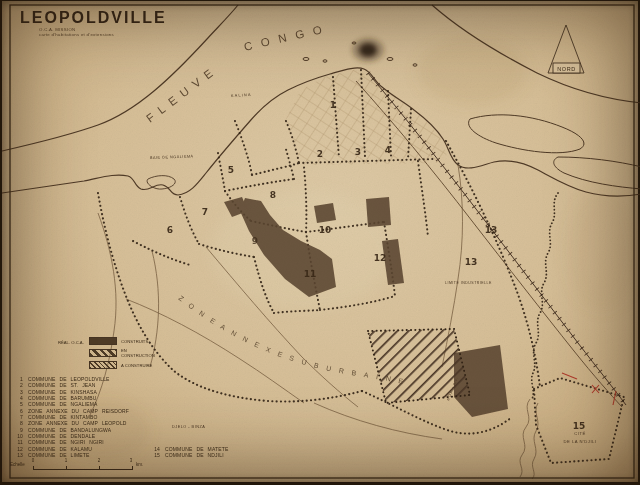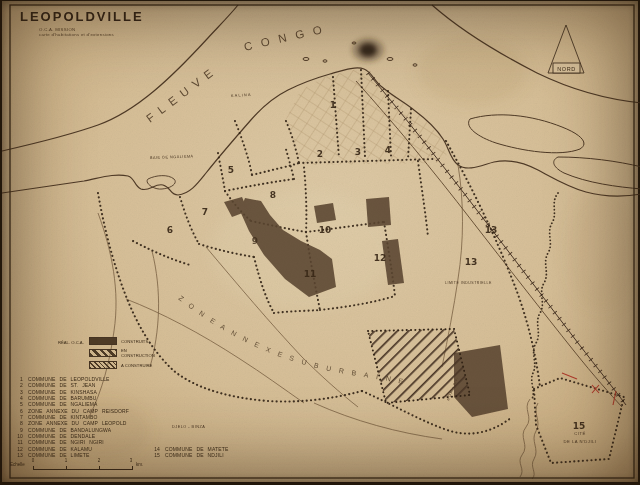--- a/index.html
+++ b/index.html
@@ -4,21 +4,21 @@
 <style>
   html,body{margin:0;padding:0;background:#15100a;}
   .stage{position:relative;width:640px;height:485px;overflow:hidden;
          background:#1c140c;font-family:"Liberation Sans",sans-serif;}
   .sheet{position:absolute;left:2px;top:1px;width:636px;height:481px;
          background:radial-gradient(ellipse at 52% 42%, #ddc9a5 0%, #d6be96 52%, #c8ab7e 85%, #ab8a5e 100%);}
   .vignette{position:absolute;inset:0;pointer-events:none;
          box-shadow:inset 0 0 70px 14px rgba(50,32,14,.50), inset 0 0 10px 3px rgba(30,20,8,.45);}
   svg.map{position:absolute;left:0;top:0;}
   .hud{position:absolute;color:#3c2a18;}
-  .title{left:18px;top:8px;font-size:13px;font-weight:700;letter-spacing:2px;color:#33著2416;color:#332416;}
+  .title{left:18px;top:8px;font-size:16px;font-weight:700;letter-spacing:2px;color:#33著2416;color:#332416;}
   .subtitle{left:37px;top:26px;font-size:4.3px;line-height:5.2px;color:#55402a;letter-spacing:.3px;}
   .communes{left:12px;top:375px;font-size:5px;line-height:6.33px;color:#3a2a18;
             letter-spacing:.15px;word-spacing:2.4px;white-space:nowrap;}
   .communes2{left:149px;top:444.5px;}
   .crow{display:flex;}
   .crow .n{width:9px;text-align:right;margin-right:5px;flex:none;}
   .conslegend{left:56px;top:336px;font-size:4.2px;color:#3a2a18;}
   .conshdr{position:absolute;left:0;top:3px;width:30px;}
   .consrows{position:absolute;left:31px;top:0;}
   .consrow{display:flex;align-items:center;margin-bottom:3.2px;}

